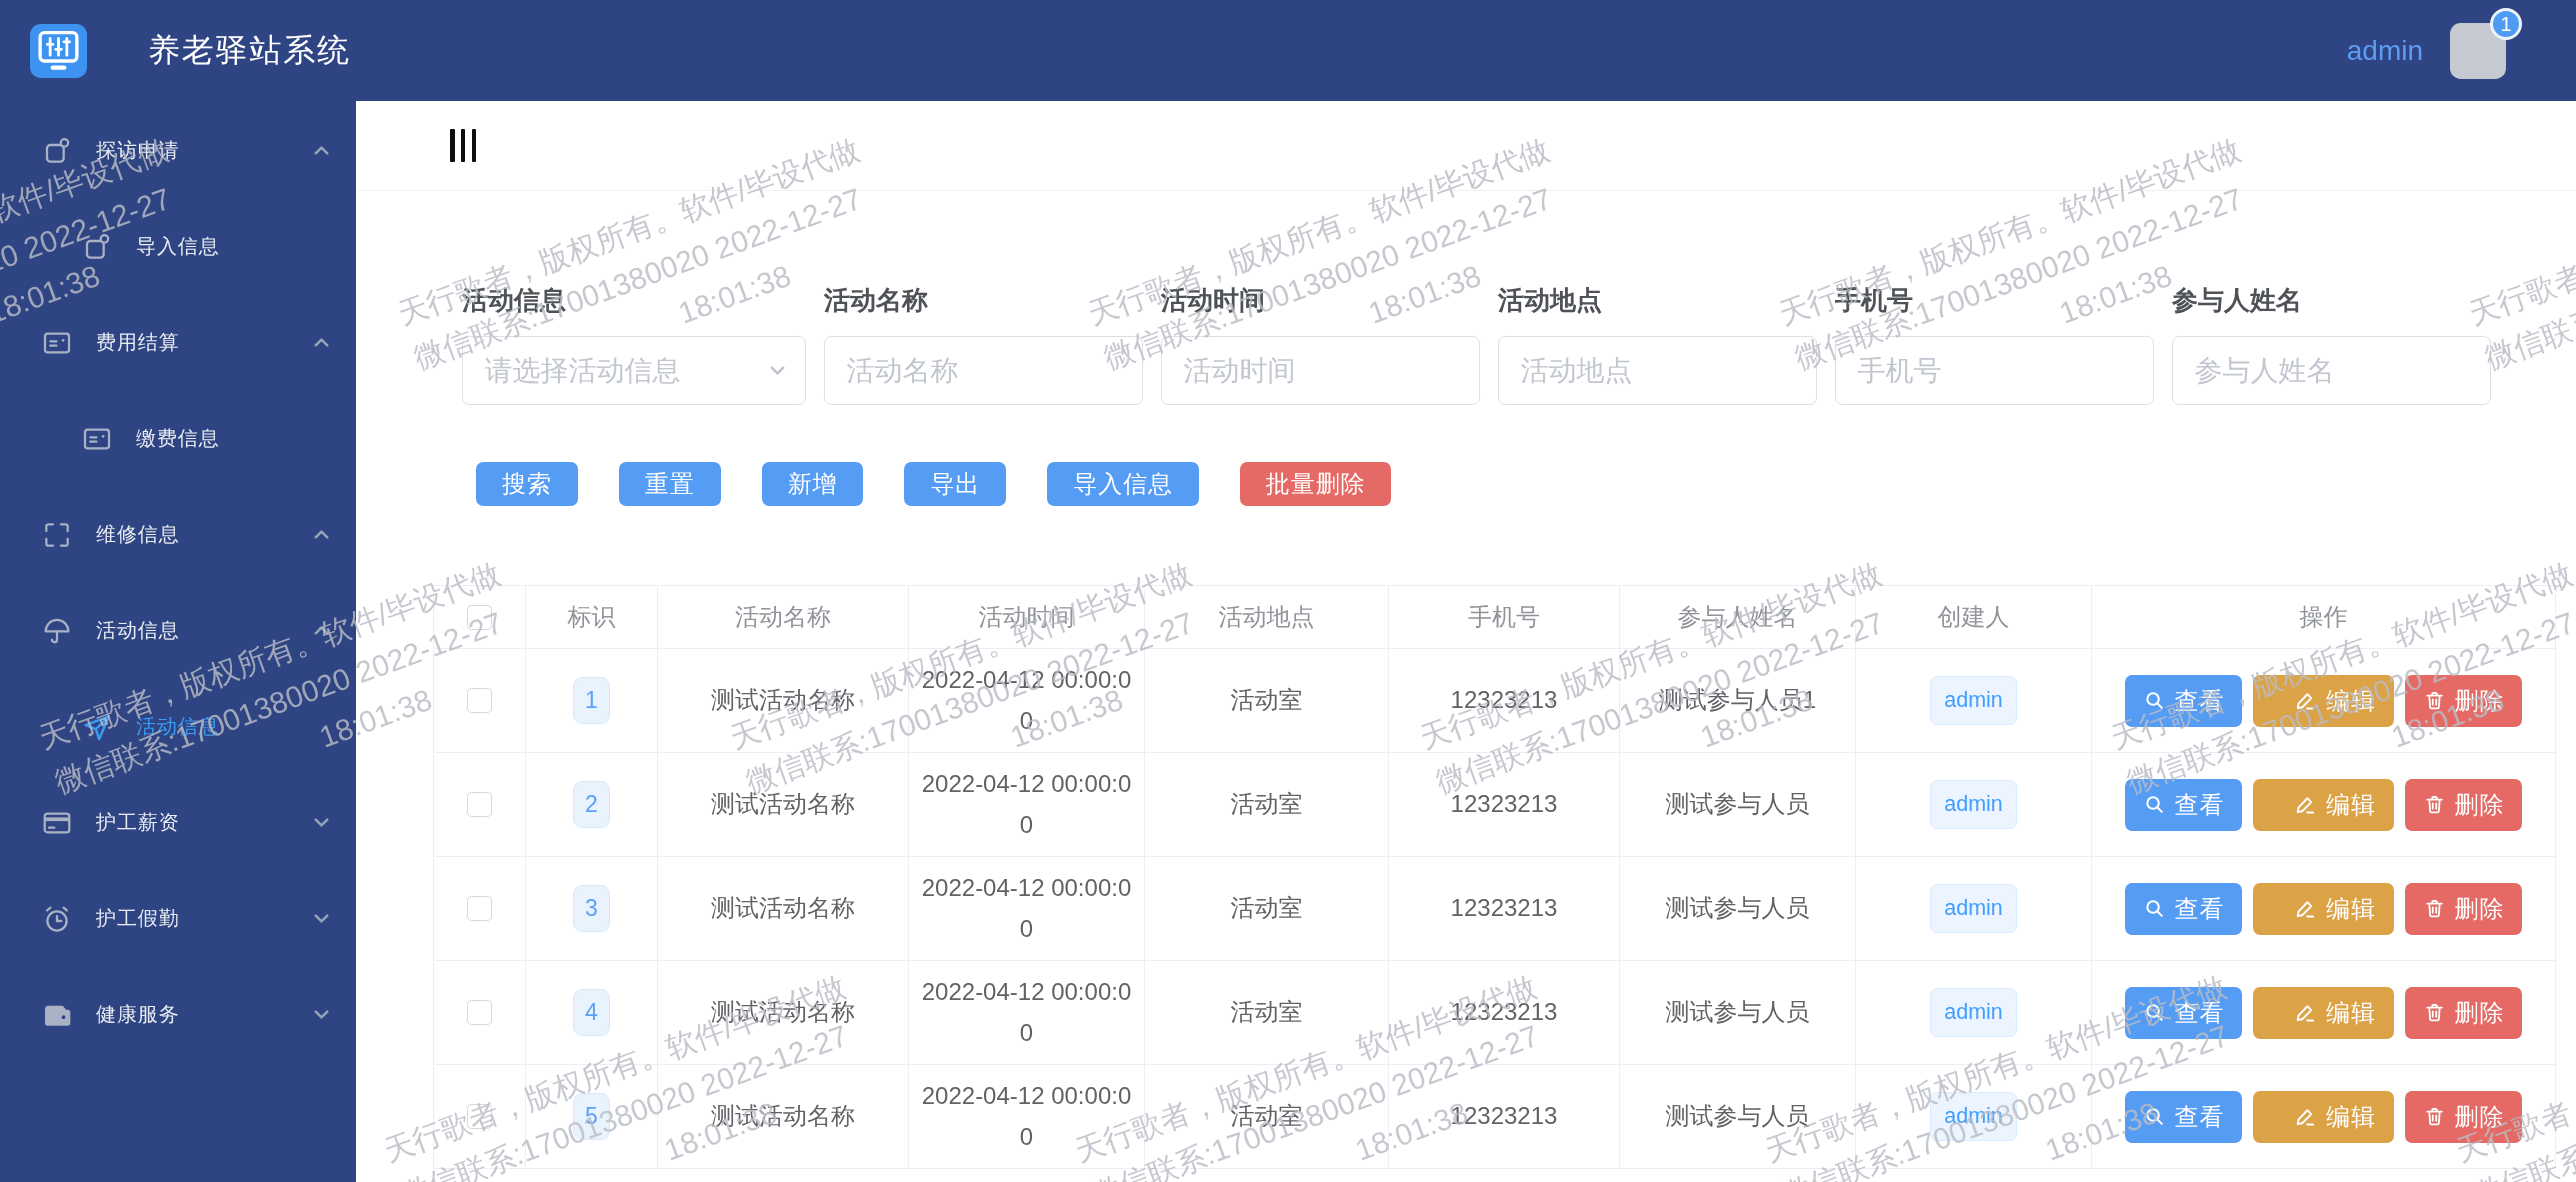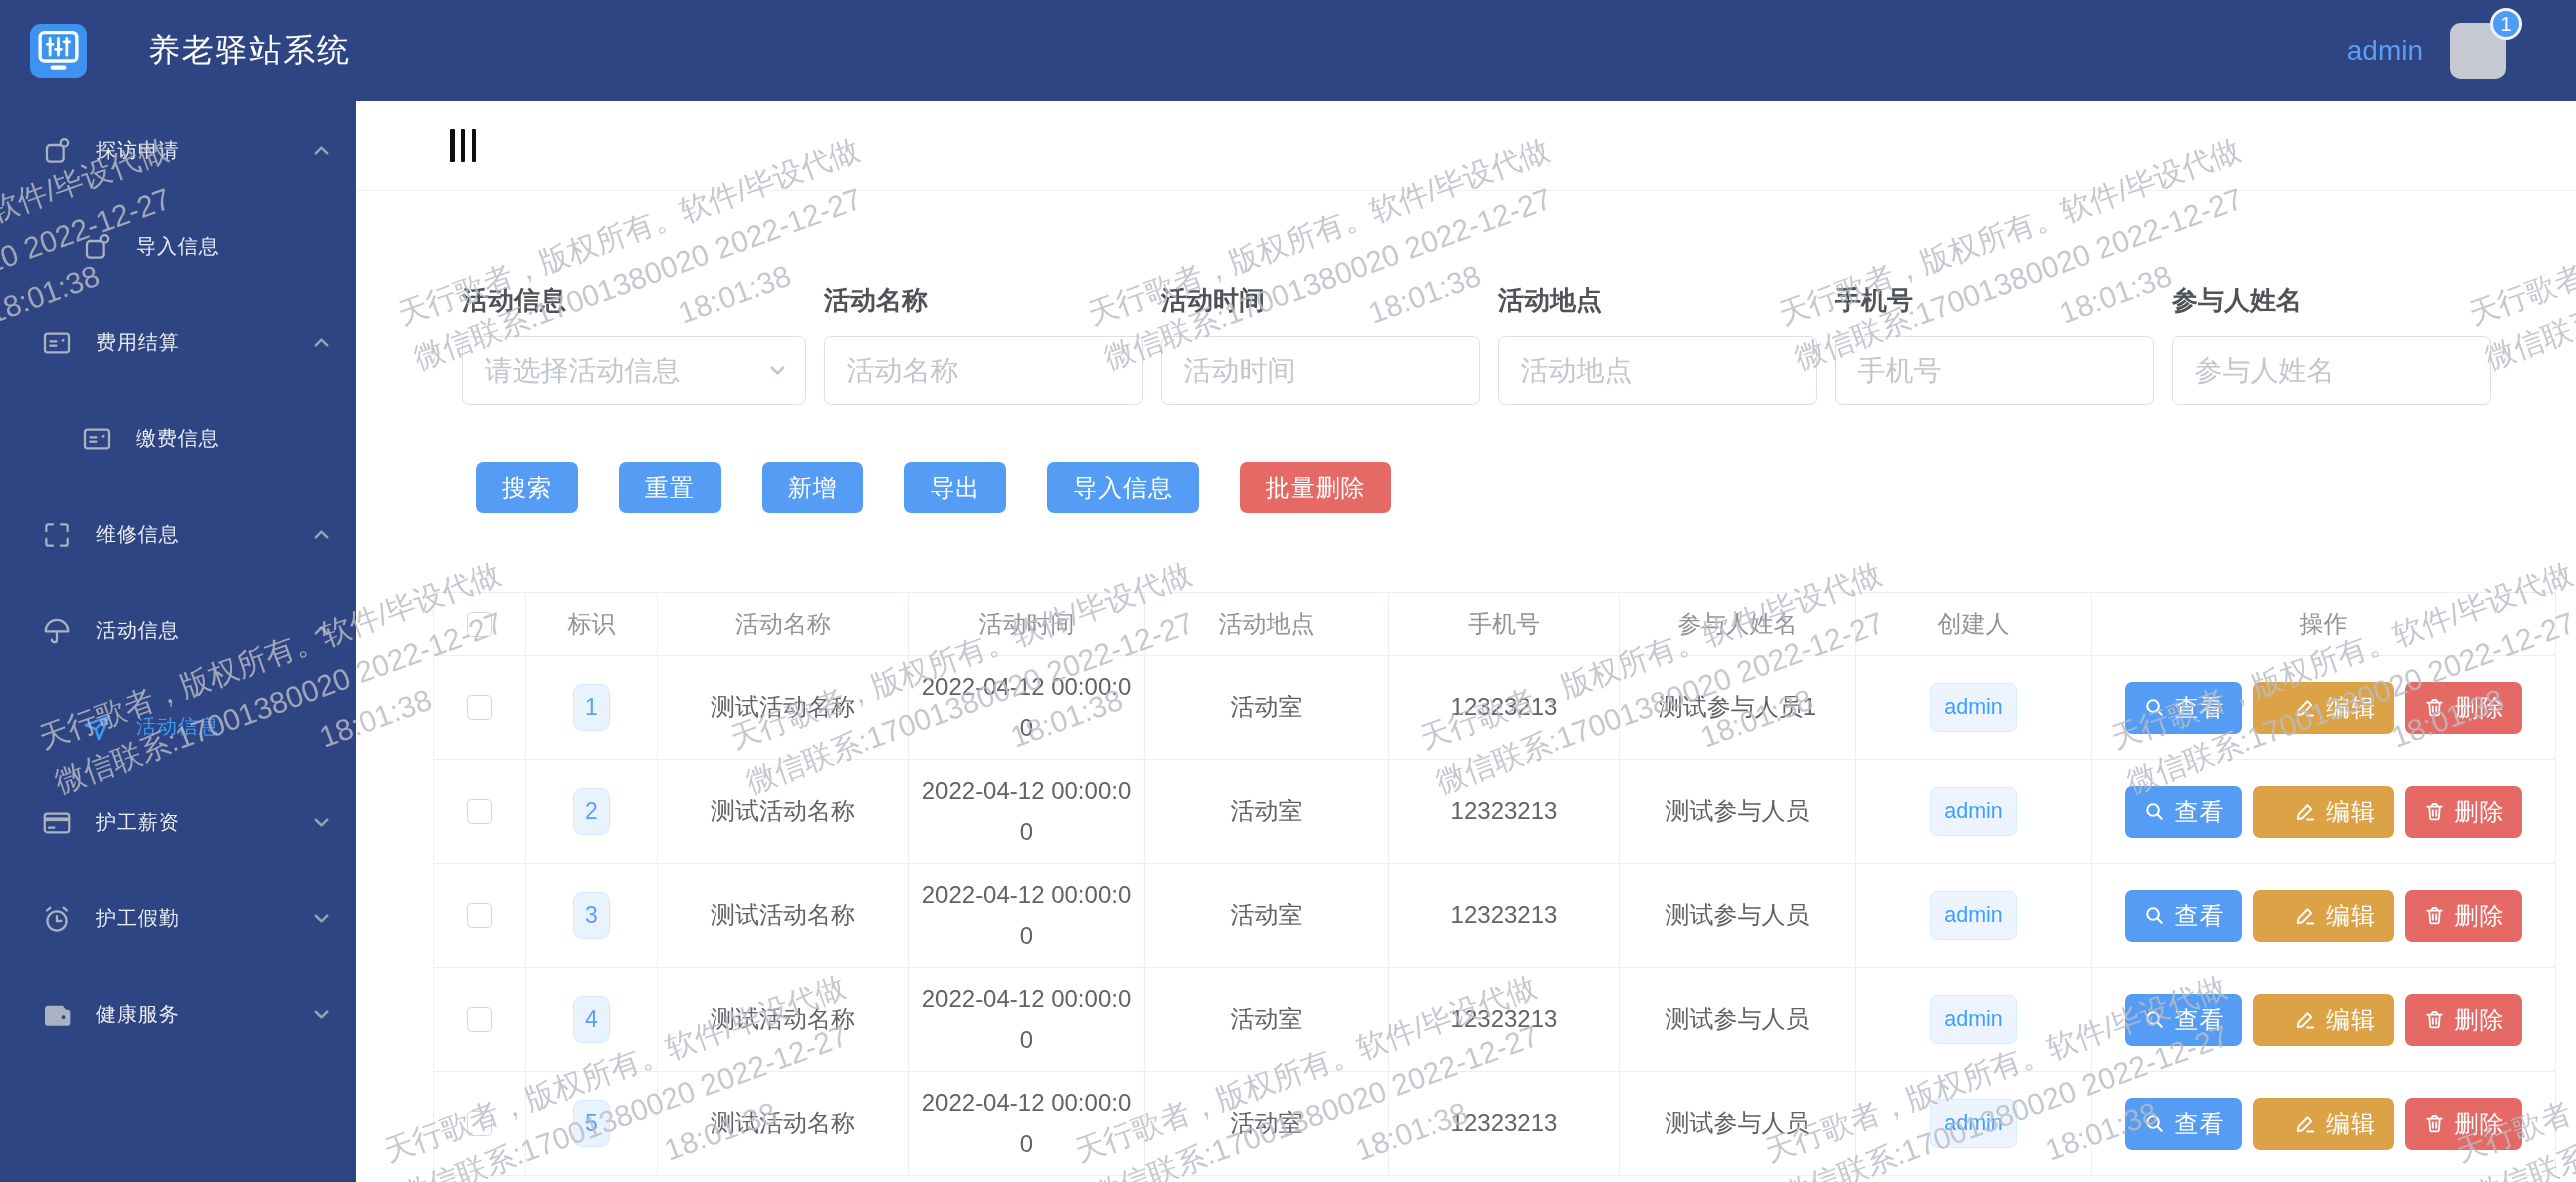--- a/index.html
+++ b/index.html
@@ -59,21 +59,21 @@
   .control{position:relative;width:319px;height:69px;border:1.8px solid #DCDFE6;border-radius:7.2px;
     background:#fff;display:flex;align-items:center;}
   .field.wide .control{width:344px;}
   .control input{border:0;outline:0;background:transparent;font-size:28px;color:#606266;
     padding:0 21.5px;width:100%;font-family:inherit;}
   .control input::placeholder{color:#C2C7CF;}
   .select-caret{position:absolute;right:16px;color:#BFC4CC;pointer-events:none;}
   .select-caret svg{width:23px;height:23px;}
 
   .toolbar{display:flex;gap:41px;margin:57px 0 0 120px;}
-  .btn{height:51px;border:0;border-radius:7.2px;color:#fff;font-size:24px;padding:0 26px;
+  .btn{height:44px;border:0;border-radius:7.2px;color:#fff;font-size:24px;padding:0 26px;
     font-family:Liberation Serif, serif;display:inline-flex;align-items:center;justify-content:center;cursor:pointer;letter-spacing:0.9px;text-align:center;}
   .btn.blue{background:var(--btn-blue);}
   .btn.red{background:var(--danger);}
 
   .table-wrap{margin:79px 20px 0 77px;}
   table{border-collapse:collapse;table-layout:fixed;width:2123px;background:#fff;}
   th,td{border:0.9px solid #EBEEF5;text-align:center;vertical-align:middle;padding:0 9px;}
   th{height:63px;color:#909399;font-size:24px;font-weight:400;}
   td{height:104px;color:#606266;font-size:24px;word-break:break-all;line-height:1.7;}
 

